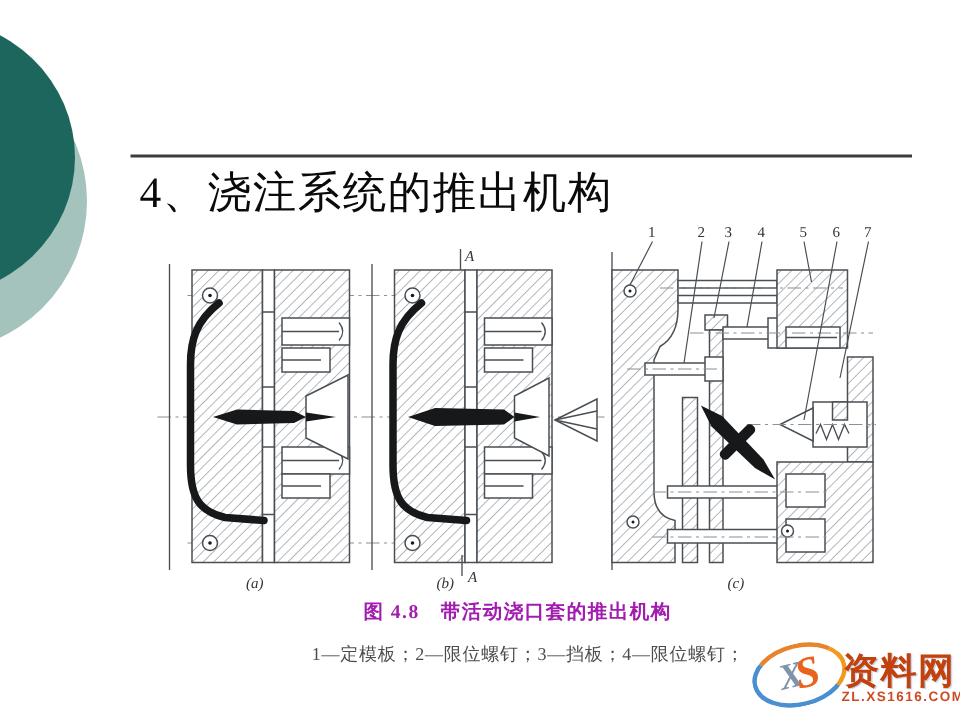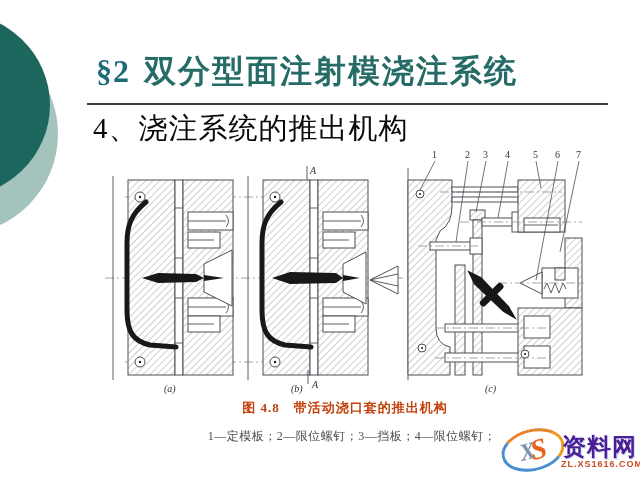--- a/index.html
+++ b/index.html
@@ -22,51 +22,48 @@
   .blk{fill:url(#hatch);stroke:#4a4f54;stroke-width:1;}
   .wht{fill:#ffffff;stroke:#4a4f54;stroke-width:1;}
   .ln{stroke:#4a4f54;stroke-width:0.9;fill:none;}
   .cl{stroke:#8a9096;stroke-width:0.8;fill:none;stroke-dasharray:9 3 2 3;}
   .ldr{stroke:#4a4f54;stroke-width:0.8;fill:none;}
   .bk{fill:#16181a;stroke:none;}
   .svgtxt{font-family:"Liberation Serif",serif;font-size:10px;fill:#2e3338;}
   .svgit{font-family:"Liberation Serif",serif;font-size:10px;font-style:italic;fill:#2e3338;}
   
   .caption{position:absolute;left:105px;top:399px;width:480px;text-align:center;
-           font-size:13px;font-weight:bold;color:#c2410c;letter-spacing:1px;}
+           font-size:13px;font-weight:bold;color:#a21caf;letter-spacing:1px;}
   .parts{position:absolute;left:112px;width:480px;text-align:center;font-size:12px;
          color:#4c4d50;letter-spacing:0.5px;}
   .parts1{top:428px;}
   .parts2{top:448px;}
   
   .wm-logo{position:absolute;left:501px;top:429px;width:58px;height:36px;border-radius:50%;
            border:3px solid #4a90d0;border-top-color:#e8842a;border-right-color:#f09a20;
            transform:rotate(-14deg);display:flex;align-items:center;justify-content:center;
            background:rgba(255,255,255,0.6);}
   .wm-x{color:#7f93ab;font-size:24px;font-weight:bold;font-style:italic;
         font-family:"Liberation Serif",serif;}
   .wm-s{color:#e8641e;font-size:29px;font-weight:bold;font-style:italic;margin-left:-5px;
         font-family:"Liberation Serif",serif;}
   .wm-name{position:absolute;left:562px;top:431px;font-size:24px;font-weight:900;
-           color:#4c1d95;letter-spacing:1px;font-family:"Liberation Sans",sans-serif;
+           color:#c2410c;letter-spacing:1px;font-family:"Liberation Sans",sans-serif;
            text-shadow:1px 1px 0 #c9d9ee;}
   .wm-url{position:absolute;left:561px;top:459px;font-size:9px;font-weight:bold;color:#cc4b22;
           letter-spacing:1px;font-family:"Liberation Sans",sans-serif;}
 </style>
 </head>
 <body>
 
 <div class="slide">
 
   <div class="circle-light"></div>
   <div class="circle-dark"></div>
 
-  <div class="title">
-    <span class="sec">§2</span><span>双分型面注射模浇注系统</span>
-  </div>
   <div class="rule"></div>
   <div class="subtitle">4、浇注系统的推出机构</div>
 
   <svg class="diagram" width="485" height="250" viewBox="0 0 485 250">
     <defs>
       <pattern id="hatch" patternUnits="userSpaceOnUse" width="5" height="5" patternTransform="rotate(45)">
         <rect width="5" height="5" fill="#ffffff"></rect>
         <line x1="0" y1="0" x2="0" y2="5" stroke="#9aa0a5" stroke-width="1"></line>
       </pattern>
     </defs>

